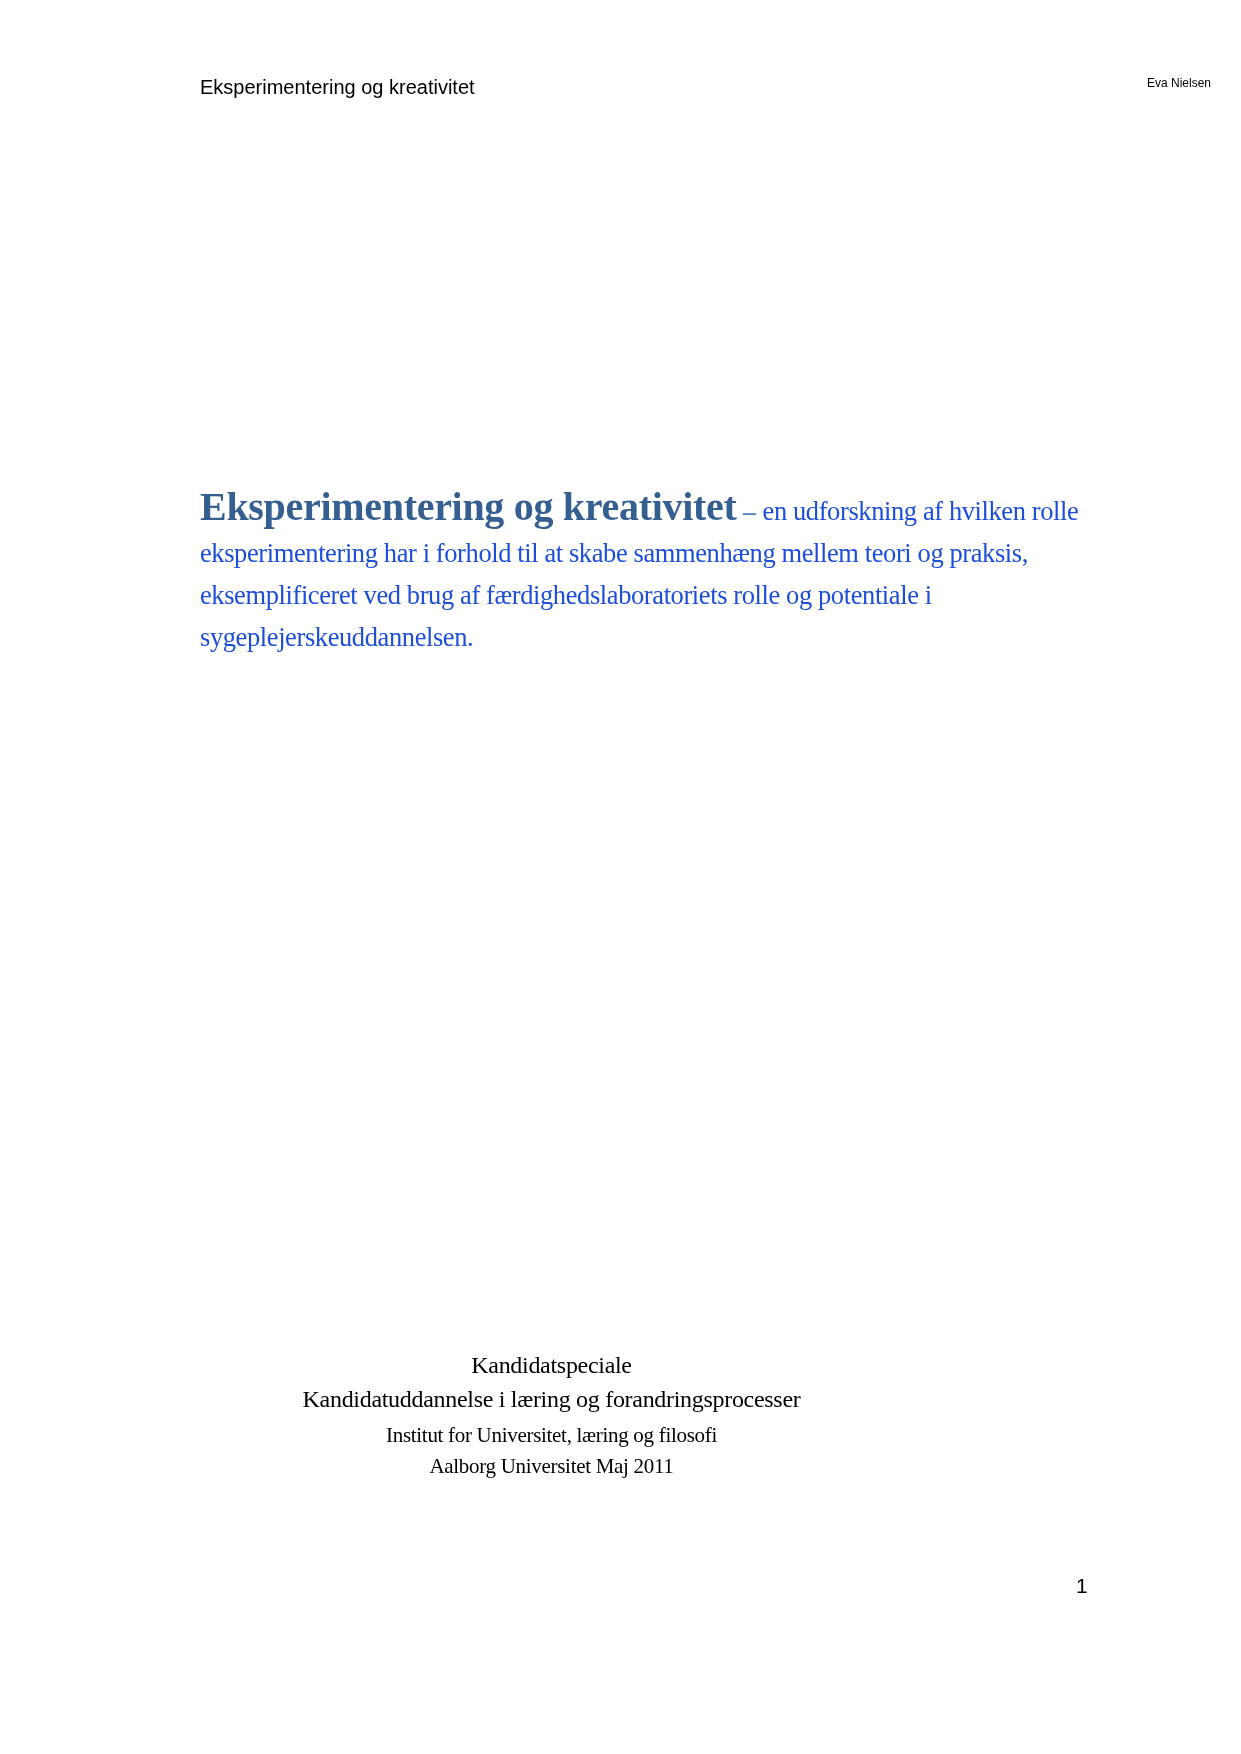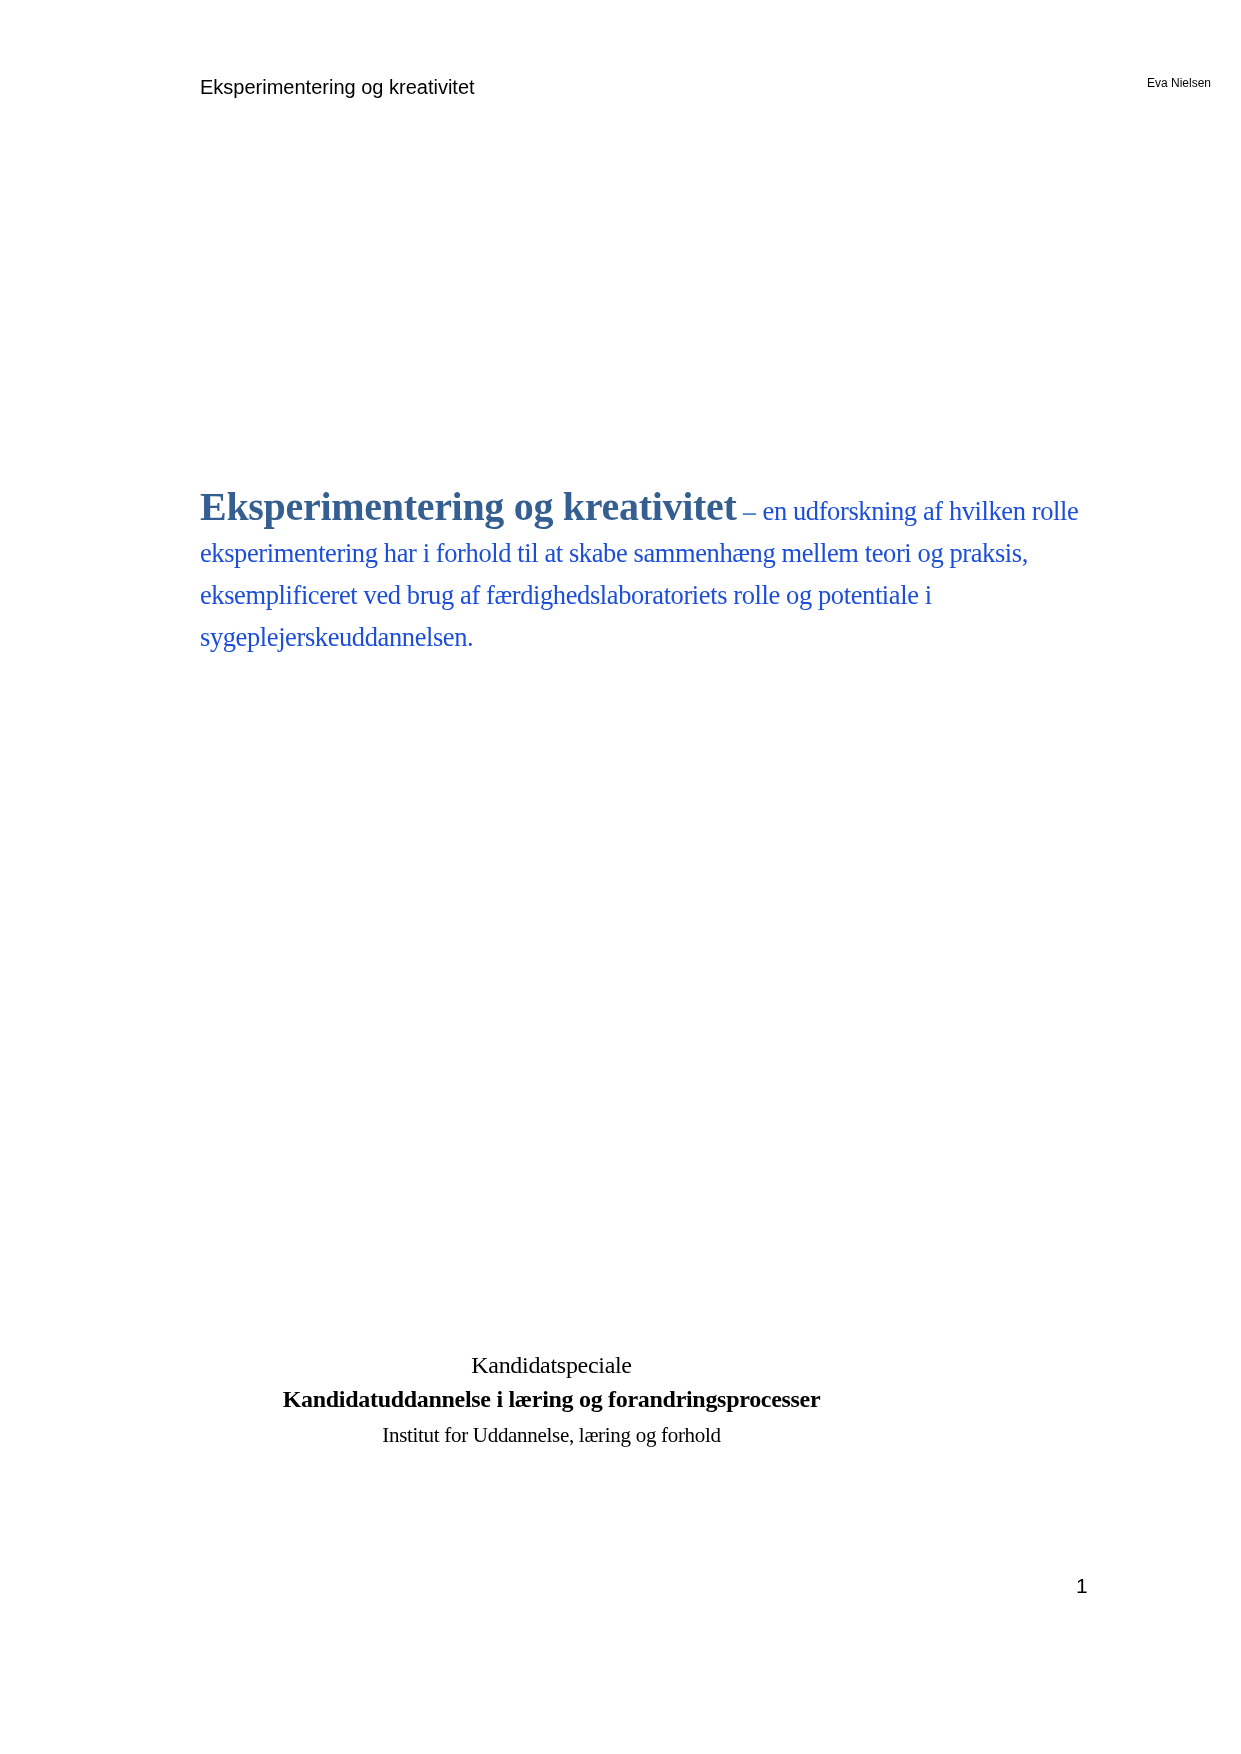--- a/index.html
+++ b/index.html
@@ -27,37 +27,38 @@
     }
     .title-dash { font-weight: bold; font-size: 26px; color: #4F81BD; }
     .title-sub {
       font-size: 26.5px; color: #1d4ed8; letter-spacing: -0.4px;
     }
     .footer-block {
       position: absolute; left: 0; width: 1103px; top: 1348px;
       text-align: center;
     }
     .fb-line1 { font-size: 24px; line-height: 34px; letter-spacing: -0.3px; }
-    .fb-line2 { font-size: 24px; line-height: 34px; letter-spacing: -0.3px; font-weight: bold; }
+    .fb-line2 { font-size: 24px; line-height: 34px; letter-spacing: -0.3px; }
     .fb-line3 { font-size: 21px; line-height: 31px; margin-top: 4px; letter-spacing: -0.3px; }
     .fb-line4 { font-size: 21px; line-height: 31px; letter-spacing: -0.3px; }
     .page-number {
       position: absolute; left: 1076px; top: 1574px; font-size: 21px;
       font-family: "Liberation Sans", "DejaVu Sans", sans-serif;
     }
   </style>
 </head>
 <body>
 
 <div class="header-left">Eksperimentering og kreativitet</div>
 <div class="header-right">Eva Nielsen</div>
 
 <div class="title-block">
   <span class="title-main">Eksperimentering og kreativitet</span><span class="title-dash"> – </span><span class="title-sub">en udforskning af hvilken rolle eksperimentering har i forhold til at skabe sammenhæng mellem teori og praksis, eksemplificeret ved brug af færdighedslaboratoriets rolle og potentiale i sygeplejerskeuddannelsen.</span>
 </div>
 
 <div class="footer-block">
   <div class="fb-line1">Kandidatspeciale</div>
   <div class="fb-line2">Kandidatuddannelse i læring og forandringsprocesser</div>
-  <div class="fb-line3">Institut for Uddannelse, læring og forhold</div>
+  <div class="fb-line3">Institut for Universitet, læring og filosofi</div>
+  <div class="fb-line4">Aalborg Universitet Maj 2011</div>
 </div>
 
 <div class="page-number">1</div>
 
 </body></html>

